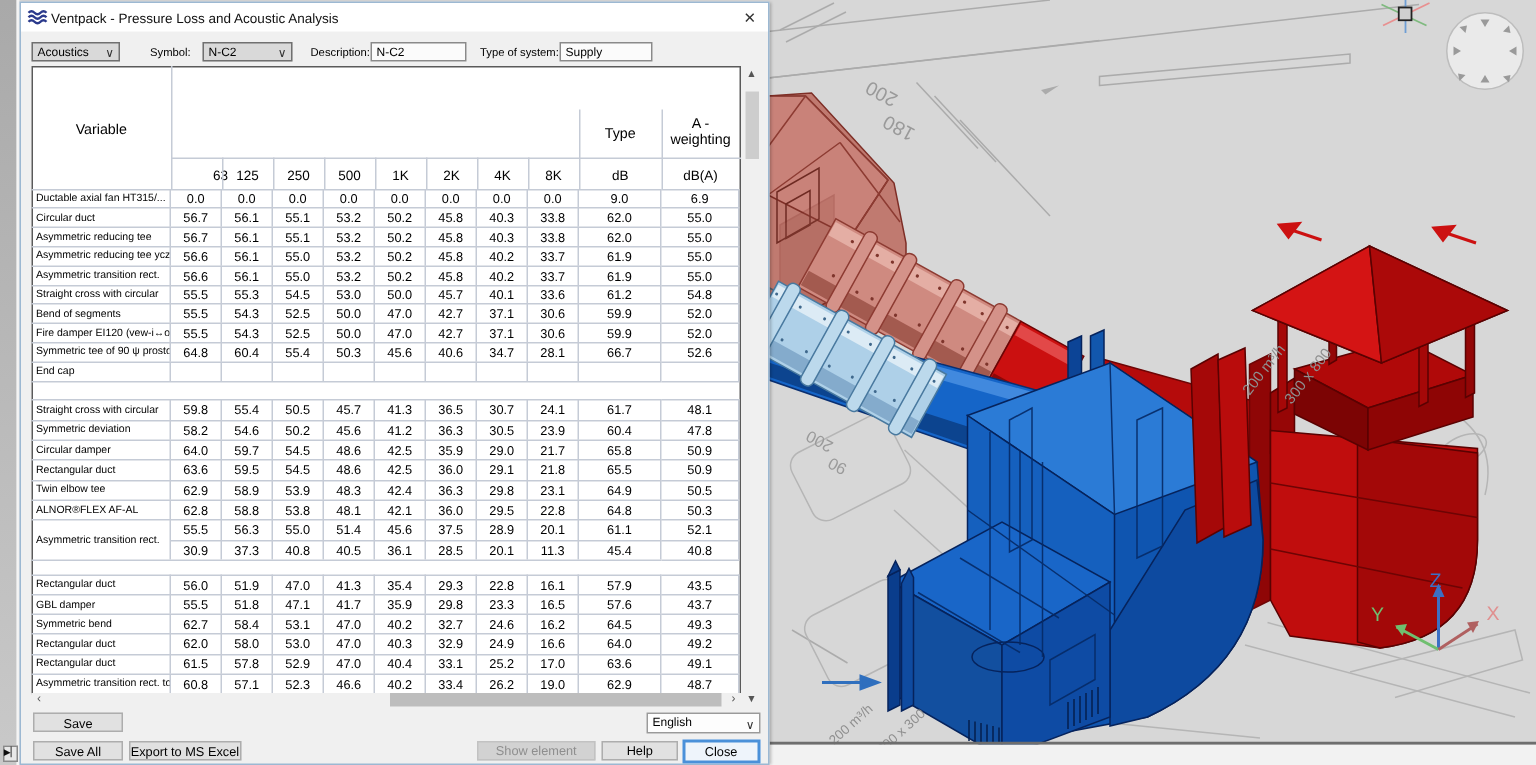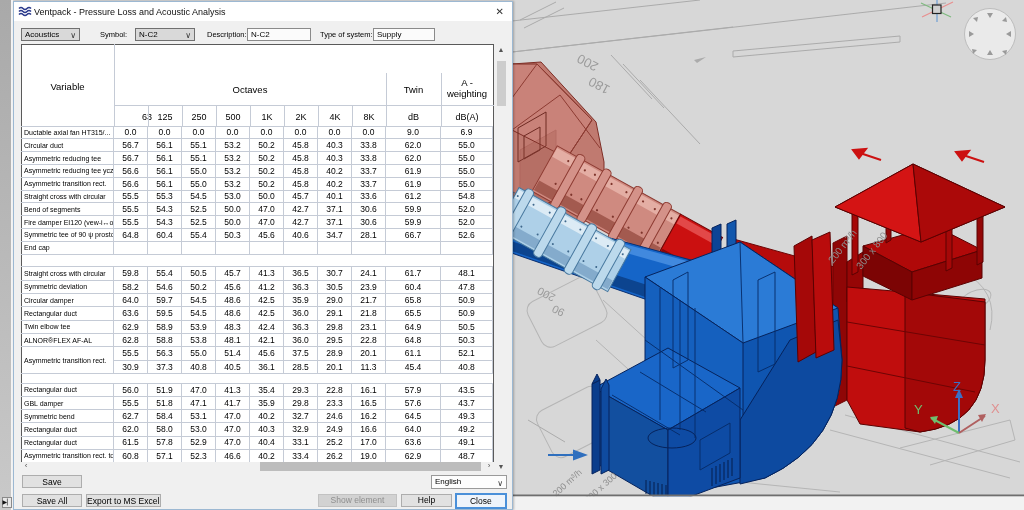--- a/index.html
+++ b/index.html
@@ -294,22 +294,21 @@
   <div class="combo" style="left:7px;top:26px;width:59px;">Acoustics<i>∨</i></div>
   <div class="lab" style="left:86px;top:28px;">Symbol:</div>
   <div class="combo" style="left:121px;top:26px;width:60px;">N-C2<i>∨</i></div>
   <div class="lab" style="left:193px;top:28px;">Description:</div>
   <div class="tbox" style="left:233px;top:26px;width:64px;">N-C2</div>
   <div class="lab" style="left:306px;top:28px;">Type of system:</div>
   <div class="tbox" style="left:359px;top:26px;width:62px;">Supply</div>
 
   <div id="tblbg"></div>
   <div class="hcell" style="left:7px;top:79px;width:93px;font-size:9.5px;">Variable</div>
-  <div class="hcell" style="left:100px;top:82px;width:272px;font-size:9.5px;">Octaves</div>
-  <div class="hcell" style="left:372px;top:82px;width:55px;font-size:9.5px;">Twin</div>
+  <div class="hcell" style="left:372px;top:82px;width:55px;font-size:9.5px;">Type</div>
   <div class="hcell" style="left:427px;top:76px;width:52px;font-size:9.5px;line-height:10.5px;">A -<br>weighting</div>
   <div class="vline" style="left:100px;top:42px;height:82px;"></div>
   <div class="vline" style="left:372px;top:70.9px;height:52.8px;"></div>
   <div class="vline" style="left:427px;top:70.9px;height:52.8px;"></div>
   <div class="hline" style="left:100px;top:102.6px;width:380px;"></div>
   <div class="hcell" style="left:100px;top:109.5px;width:34px;padding-left:28px;">63</div>
   <div class="hcell" style="left:134px;top:109.5px;width:34px;">125</div>
   <div class="vline" style="left:134px;top:102.6px;height:21.1px;"></div>
   <div class="hcell" style="left:168px;top:109.5px;width:34px;">250</div>
   <div class="vline" style="left:168px;top:102.6px;height:21.1px;"></div>

